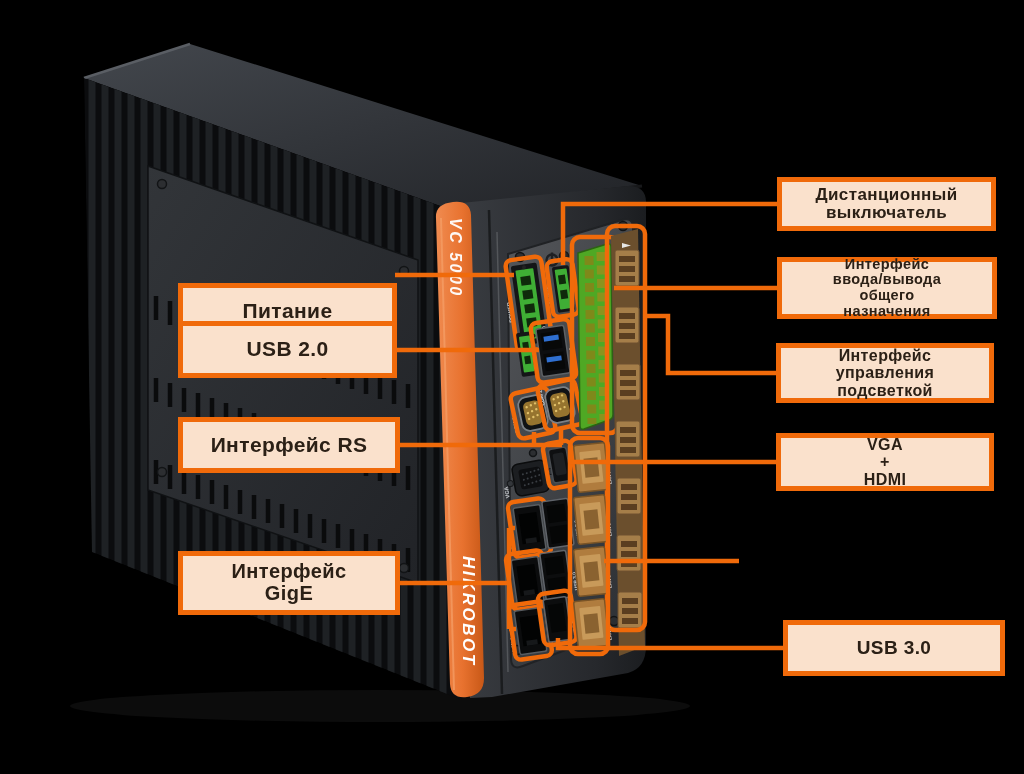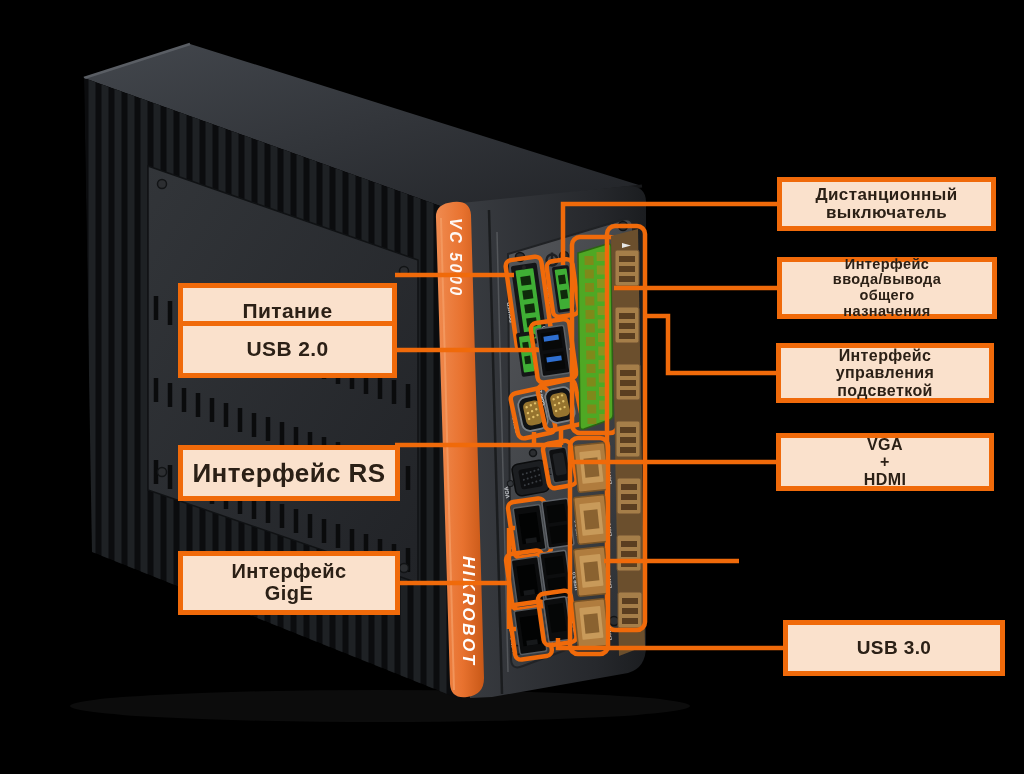--- a/index.html
+++ b/index.html
@@ -5,21 +5,21 @@
   html,body{margin:0;padding:0;background:#000;}
   #stage{position:relative;width:1024px;height:774px;background:#000;overflow:hidden;
          font-family:"Liberation Sans",sans-serif;}
   #devsvg{position:absolute;left:0;top:0;}
   .callout{position:absolute;border:5px solid #F06A0A;background:#FAE1CC;color:#2B2016;
            display:flex;align-items:center;justify-content:center;text-align:center;
            font-weight:bold;white-space:pre-line;box-sizing:border-box;line-height:1.08;
            letter-spacing:.4px;}
   #co-power {left:178px;top:247px;width:219px;height:56px;font-size:21px;margin-top:36px;}
   #co-usb2  {left:178px;top:321px;width:219px;height:57px;font-size:21px;}
-  #co-rs    {left:178px;top:417px;width:222px;height:56px;font-size:26px;margin-top:28px;}
+  #co-rs    {left:178px;top:417px;width:222px;height:56px;font-size:21px;}
   #co-gige  {left:178px;top:551px;width:222px;height:64px;font-size:20px;}
   #co-remote{left:777px;top:177px;width:219px;height:54px;font-size:17px;}
   #co-io    {left:777px;top:257px;width:220px;height:62px;font-size:14.5px;}
   #co-light {left:776px;top:343px;width:218px;height:60px;font-size:16px;}
   #co-video {left:776px;top:433px;width:218px;height:58px;font-size:16px;}
   #co-poe   {left:738px;top:532px;width:280px;height:59px;font-size:16.5px;}
   #co-usb3  {left:783px;top:620px;width:222px;height:56px;font-size:19px;}
   .hl{fill:none;stroke:#F06A0A;stroke-width:4.5px;}
   .cl{fill:none;stroke:#F06A0A;stroke-width:4.5px;}
   .plbl{fill:#D0D3D6;font-family:"Liberation Sans",sans-serif;font-weight:bold;}

